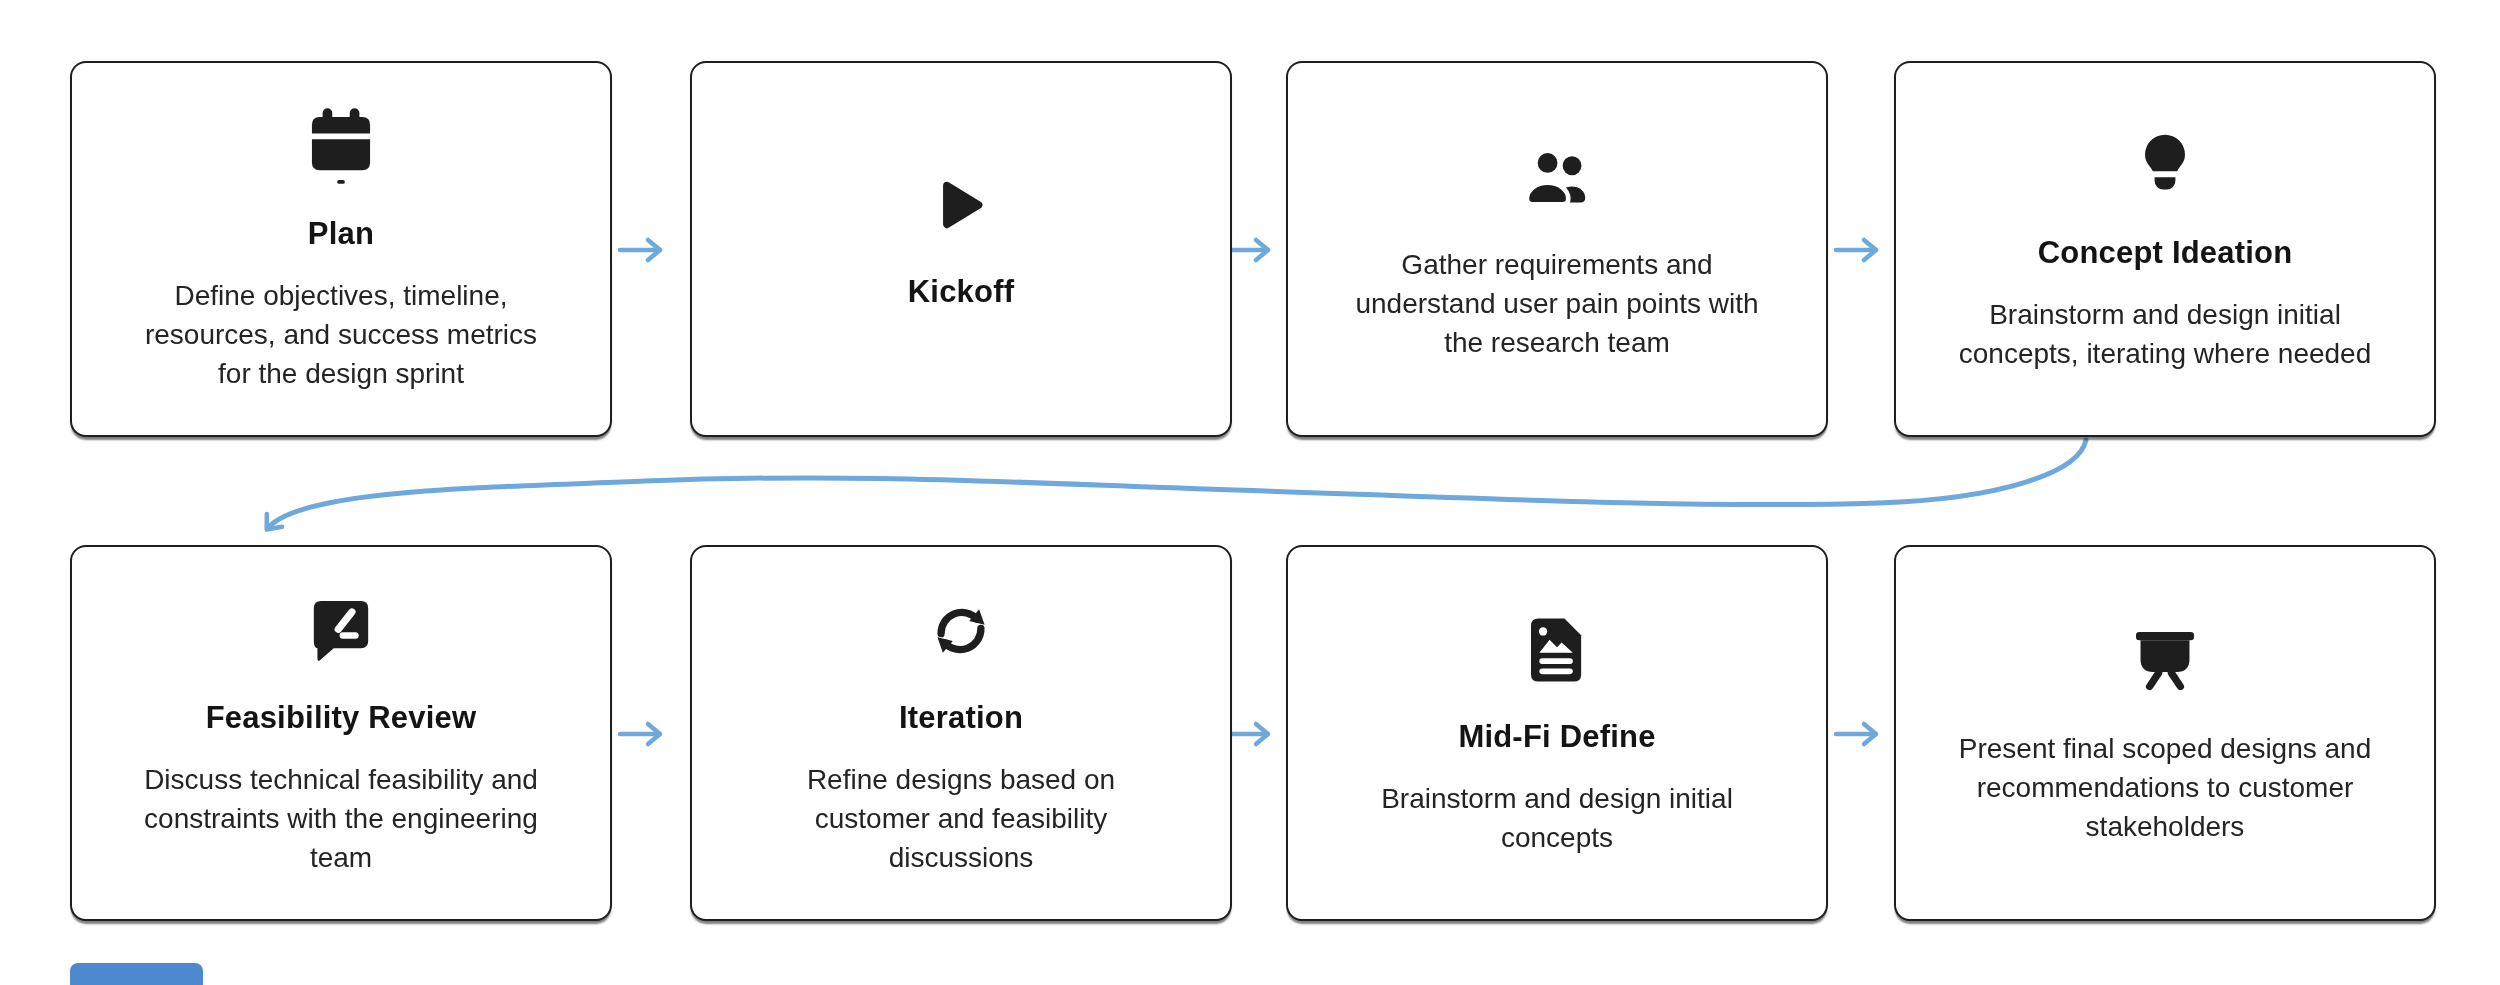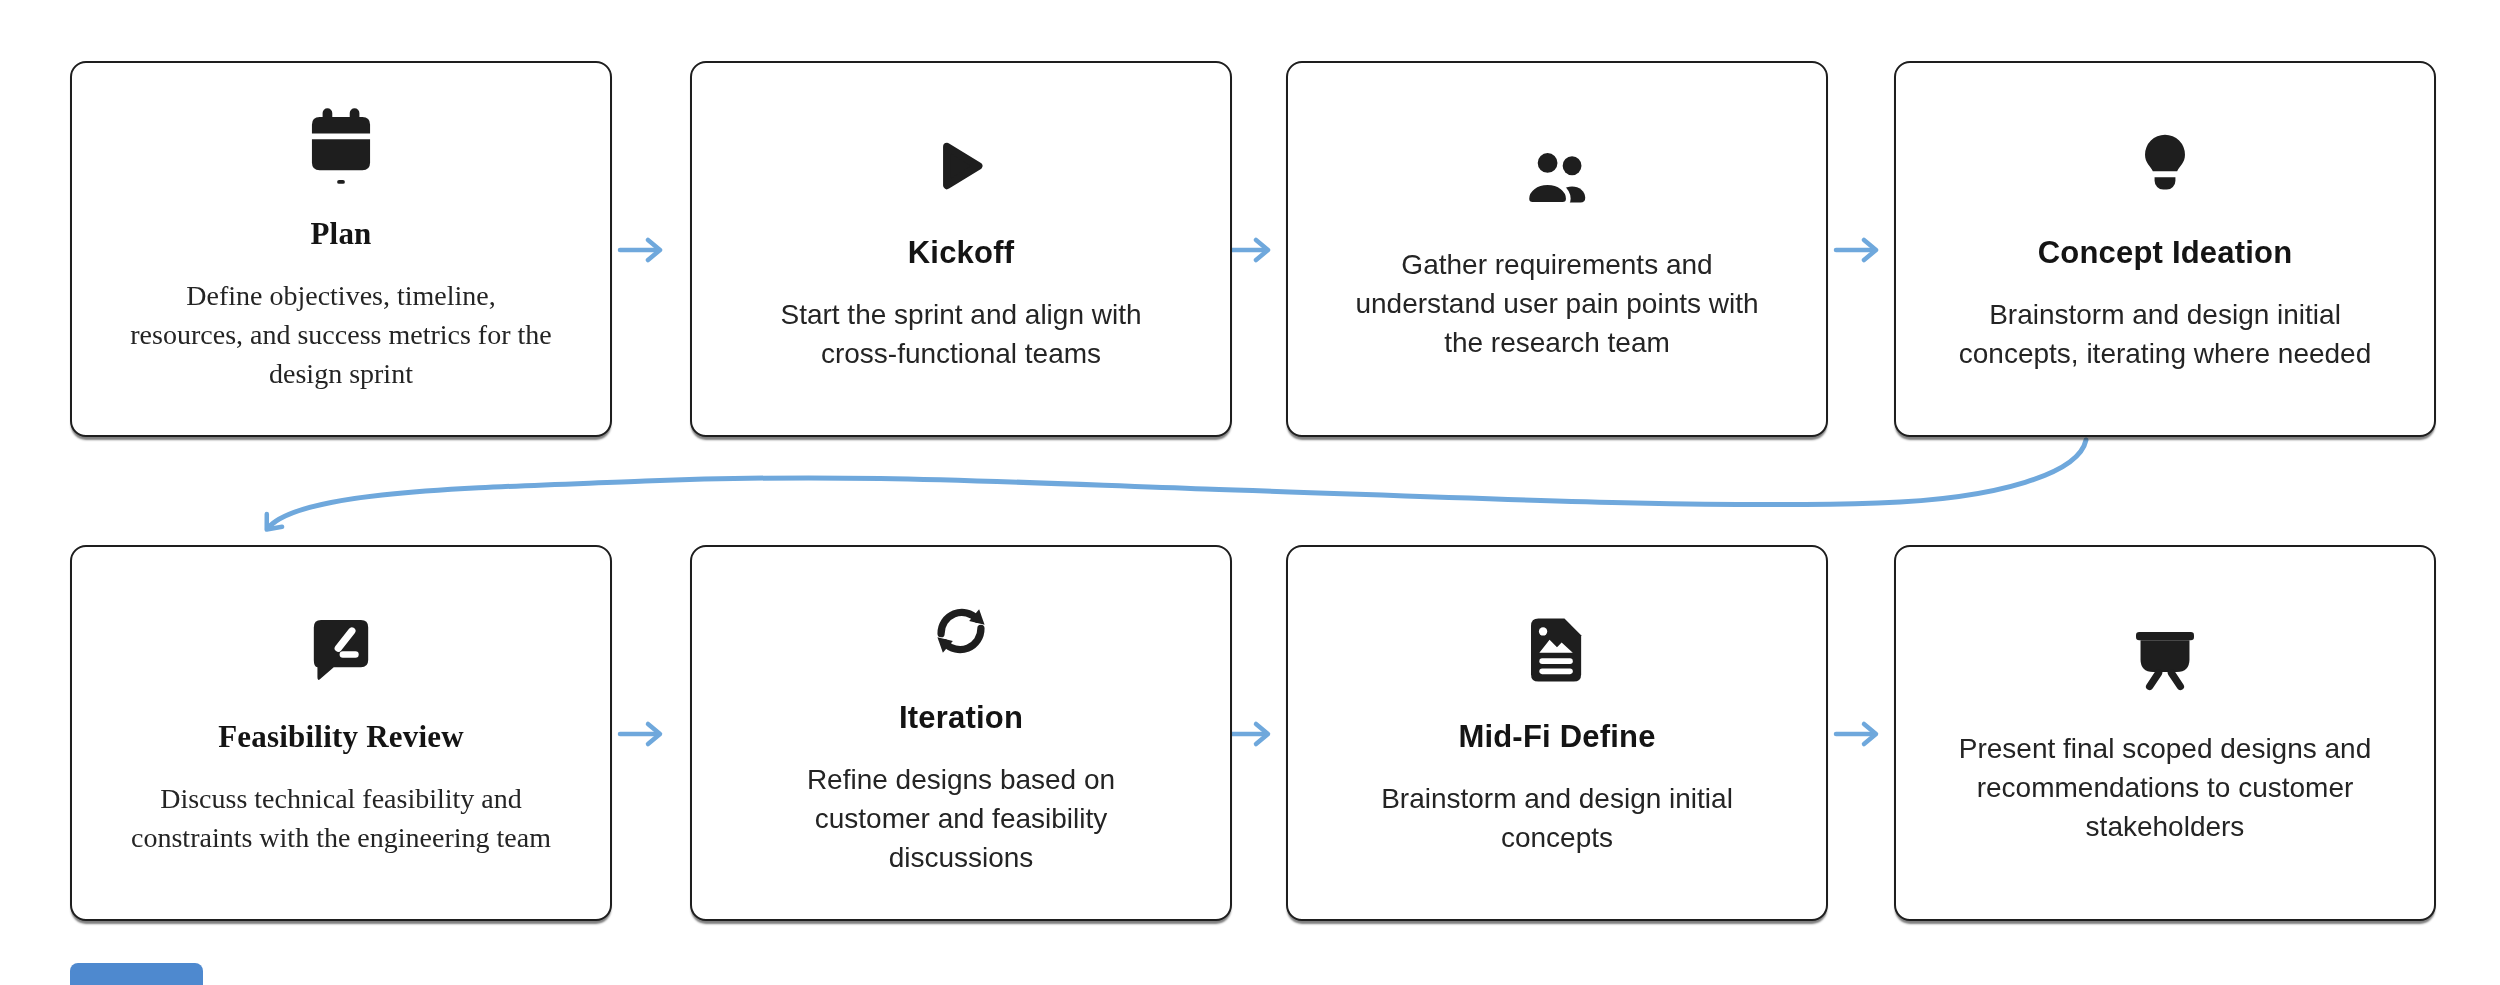--- a/index.html
+++ b/index.html
@@ -18,21 +18,21 @@
   .card-title { font-size:31px; font-weight:700; color:#141414; line-height:40px; margin-bottom:22px; letter-spacing:0.2px; }
   .card-desc  { font-size:28px; color:#242424; line-height:39px; width:424px; }
   .icon-wrap svg { display:block; }
   .connectors { position:absolute; left:0; top:0; width:2500px; height:985px; pointer-events:none; }
   .cropped-blue-bar {
     position:absolute; left:70px; top:963px; width:133px; height:22px;
     background:#4e89cf; border-radius:8px 8px 0 0;
   }
   
   .r1 { top:61px; } .r2 { top:545px; }
-  .c1 { left:70px;font-family:Liberation Serif, serif; } .c2 { left:678px;margin-left:12px; } .c3 { left:1286px; } .c4 { left:1894px; }
+  .c1 { left:70px; } .c2 { left:678px;margin-left:12px; } .c3 { left:1286px; } .c4 { left:1894px; }
 </style>
 </head>
 <body>
 
 <div class="canvas">
 
   <svg class="connectors" viewBox="0 0 2500 985" xmlns="http://www.w3.org/2000/svg">
     <defs>
       <marker id="chev" markerUnits="userSpaceOnUse" markerWidth="30" markerHeight="30" refX="14" refY="14" orient="auto">
         <path d="M4 4 L16 14 L4 24" fill="none" stroke="#6fa8dc" stroke-width="4.5" stroke-linecap="round" stroke-linejoin="round"></path>
@@ -61,21 +61,20 @@
     <div class="card-desc">Define objectives, timeline, resources, and success metrics for the design sprint</div>
   </div>
 
   <div class="card r1 c2">
     <div class="icon-wrap">
       <svg width="56" height="60" viewBox="0 0 64 64">
         <path d="M16 10 L52 32 L16 54 Z" fill="#1e1e1e" stroke="#1e1e1e" stroke-width="9" stroke-linejoin="round"></path>
       </svg>
     </div>
     <div class="card-title">Kickoff</div>
-    <div class="card-desc">Start the sprint and align with cross-functional teams</div>
   </div>
 
   <div class="card r1 c3">
     <div class="icon-wrap">
       <svg width="64" height="60" viewBox="0 0 68 62" fill="#1e1e1e">
         <circle cx="50" cy="18" r="10"></circle>
         <path d="M36 52 a14 12 0 0 1 28 0 q0 5 -5 5 h-18 q-5 0 -5 -5 z"></path>
         <circle cx="24" cy="15" r="13" stroke="#ffffff" stroke-width="5"></circle>
         <path d="M2 53 a22 17 0 0 1 44 0 q0 6 -6 6 h-32 q-6 0 -6 -6 z" stroke="#ffffff" stroke-width="5"></path>
       </svg>

